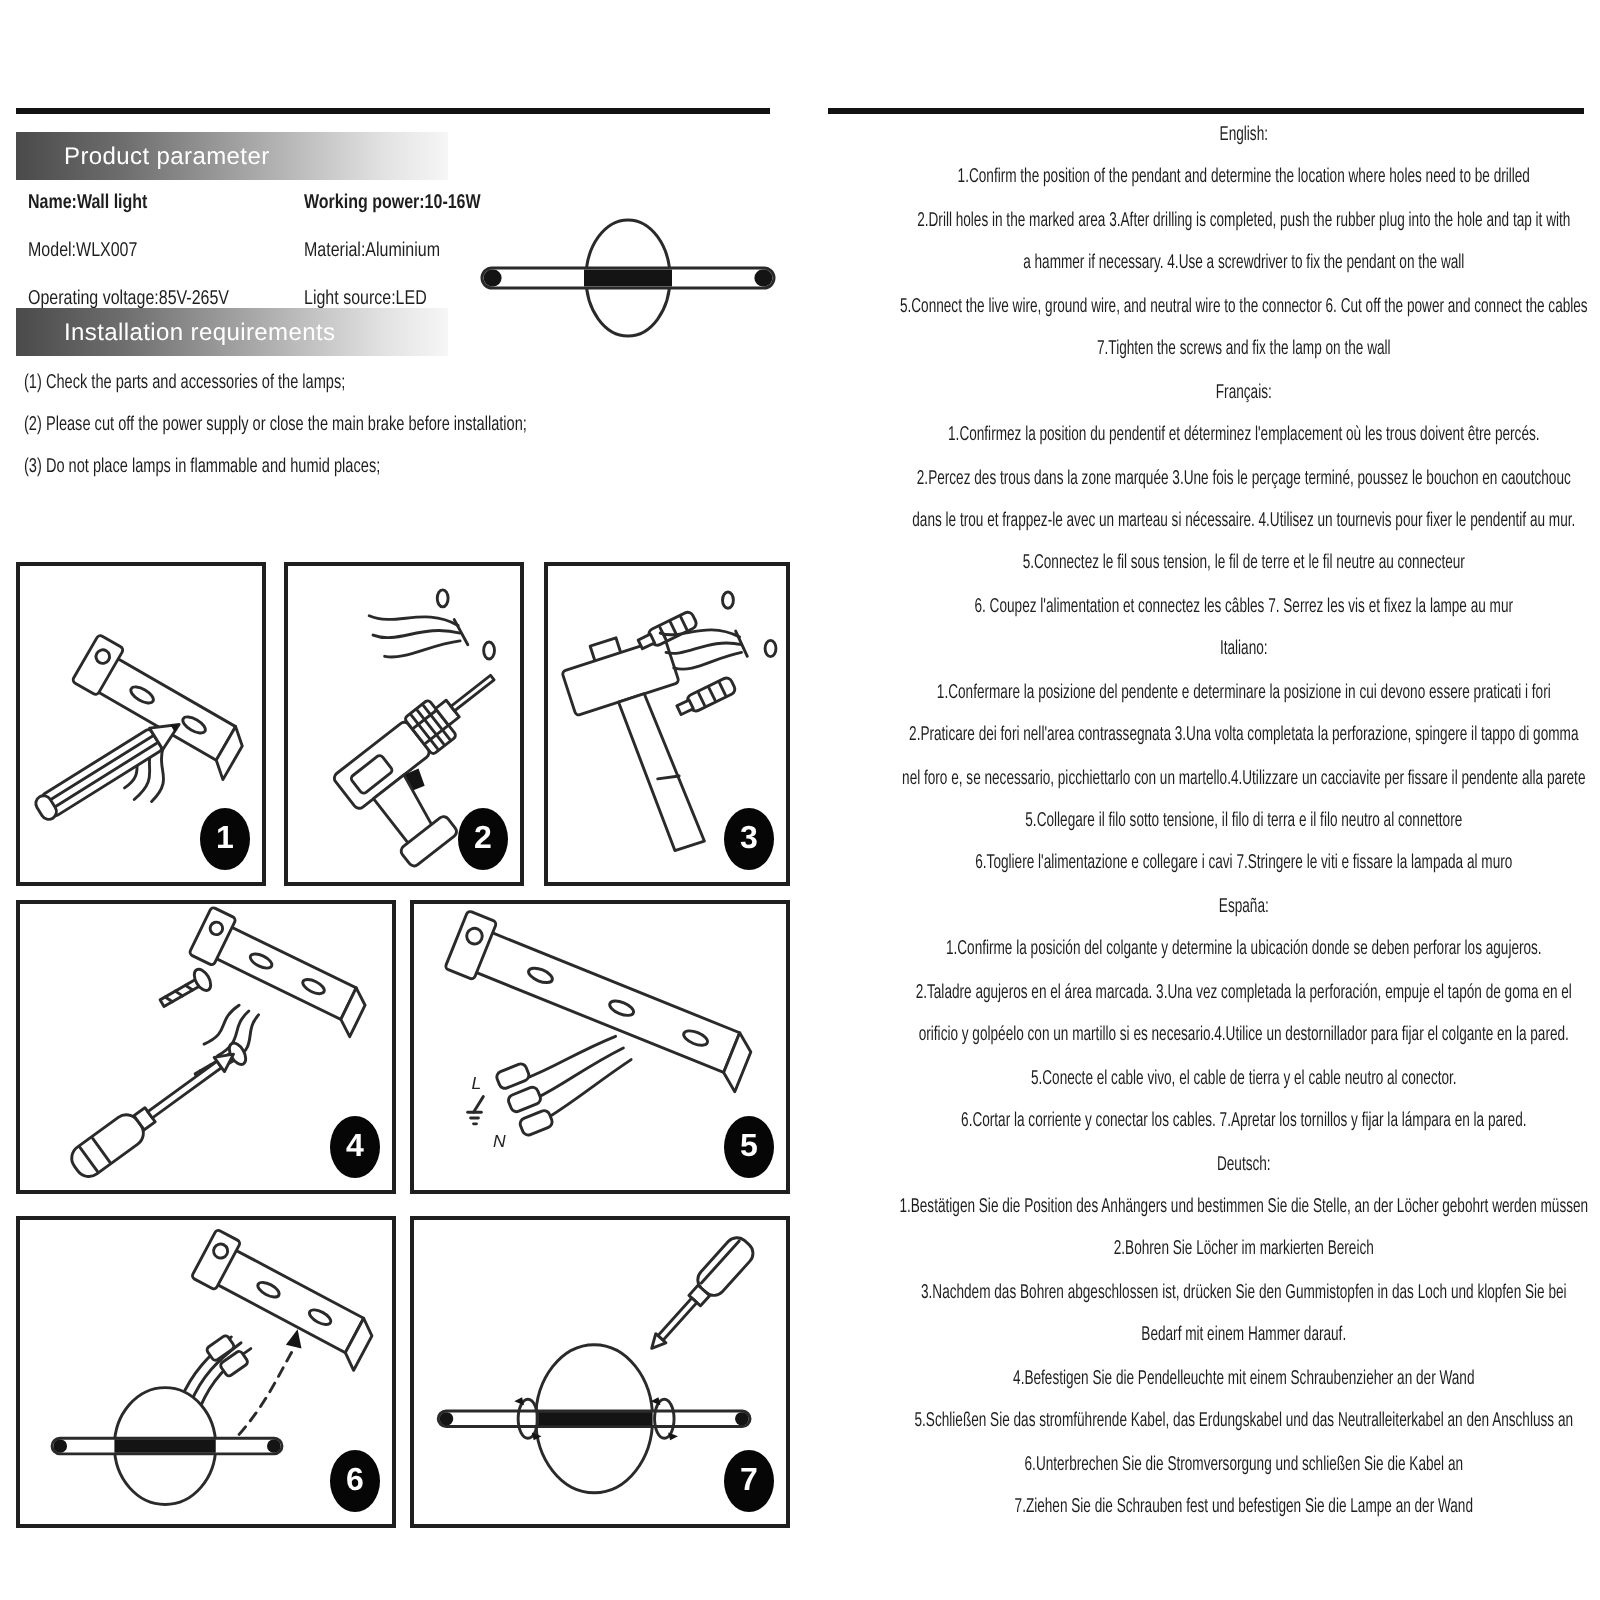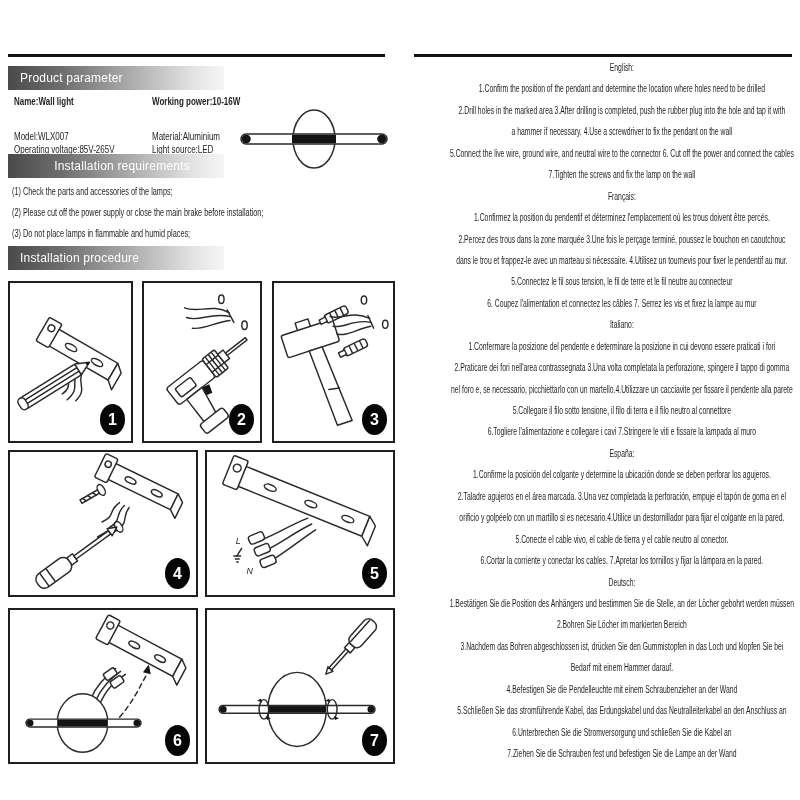--- a/index.html
+++ b/index.html
@@ -7,25 +7,25 @@
     position:relative;width:800px;height:800px;background:#ffffff;
     font-family:"Liberation Sans","DejaVu Sans",sans-serif;color:#1e1e1e;overflow:hidden;
   }
   .rule{position:absolute;height:3px;background:#121212;}
   .rule-left{left:8px;top:54px;width:377px;}
   .rule-right{left:414px;top:54px;width:378px;}
 
   .hdr-bar{
     position:absolute;left:8px;width:216px;height:24px;
     background:linear-gradient(90deg,#4a4a4a 0%,#6e6e6e 25%,#a8a8a8 55%,#e2e2e2 85%,#f6f6f6 100%);
-    color:#ffffff;font-size:12px;line-height:24px;padding-left:12px;box-sizing:border-box;
+    color:#ffffff;font-size:12px;line-height:24px;padding-left:24px;box-sizing:border-box;
     letter-spacing:.2px;white-space:nowrap;
   }
   .bar-product{top:66px;}
-  .bar-req{top:154px;text-align:center;}
+  .bar-req{top:154px;}
   .bar-proc{top:246px;}
 
   .param-row{position:absolute;left:14px;width:380px;height:24px;}
   .param-cell{position:absolute;top:4px;font-size:10px;white-space:nowrap;transform:scaleX(.8);transform-origin:0 0;}
   .param-left{left:0;}
   .param-right{left:138px;}
 
   .req-line{position:absolute;left:12px;font-size:10px;white-space:nowrap;transform:scaleX(.73);transform-origin:0 0;}
 
   .stepbox{position:absolute;background:#fff;border:2px solid #1f1f1f;box-sizing:border-box;}
@@ -53,21 +53,21 @@
 
   <div class="rule rule-left"></div>
   <div class="rule rule-right"></div>
 
   <div class="hdr-bar bar-product">Product parameter</div>
 
   <div class="param-row" style="top:92px;font-weight:bold;">
     <div class="param-cell param-left">Name:Wall light</div>
     <div class="param-cell param-right">Working power:10-16W</div>
   </div>
-  <div class="param-row" style="top:116px;margin-top:11px;">
+  <div class="param-row" style="top:116px;">
     <div class="param-cell param-left">Model:WLX007</div>
     <div class="param-cell param-right">Material:Aluminium</div>
   </div>
   <div class="param-row" style="top:140px;">
     <div class="param-cell param-left">Operating voltage:85V-265V</div>
     <div class="param-cell param-right">Light source:LED</div>
   </div>
 
   <svg class="lamp-top" viewBox="0 0 156 72">
     <ellipse cx="78" cy="36" rx="21" ry="29" class="sh" stroke-width="2"></ellipse>
@@ -75,21 +75,20 @@
     <rect x="56" y="31.8" width="44" height="8.4" class="dk"></rect>
     <rect x="5.8" y="31.8" width="9" height="8.4" rx="4.2" class="dk"></rect>
     <rect x="141.2" y="31.8" width="9" height="8.4" rx="4.2" class="dk"></rect>
   </svg>
 
   <div class="hdr-bar bar-req">Installation requirements</div>
   <div class="req-line" style="top:186px;">(1) Check the parts and accessories of the lamps;</div>
   <div class="req-line" style="top:207px;">(2) Please cut off the power supply or close the main brake before installation;</div>
   <div class="req-line" style="top:228px;">(3) Do not place lamps in flammable and humid places;</div>
 
-  <div class="hdr-bar bar-proc">Installation procedure</div>
 
   <div class="stepbox" style="left:8px;top:281px;width:125px;height:162px;">
     <svg viewBox="0 0 125 162">
       <g transform="rotate(30 70 70)">
         <rect x="40" y="60" width="72" height="20" class="sh"></rect>
         <path d="M112,60 l8,7 v20 l-8,-7 z" class="sh"></path>
         <rect x="27" y="54" width="15" height="28" rx="2" class="sh"></rect>
         <circle cx="34.5" cy="63" r="3.5" class="sh"></circle>
         <ellipse cx="62" cy="70" rx="6.5" ry="3" class="sh"></ellipse>
         <ellipse cx="93" cy="70" rx="6.5" ry="3" class="sh"></ellipse>

